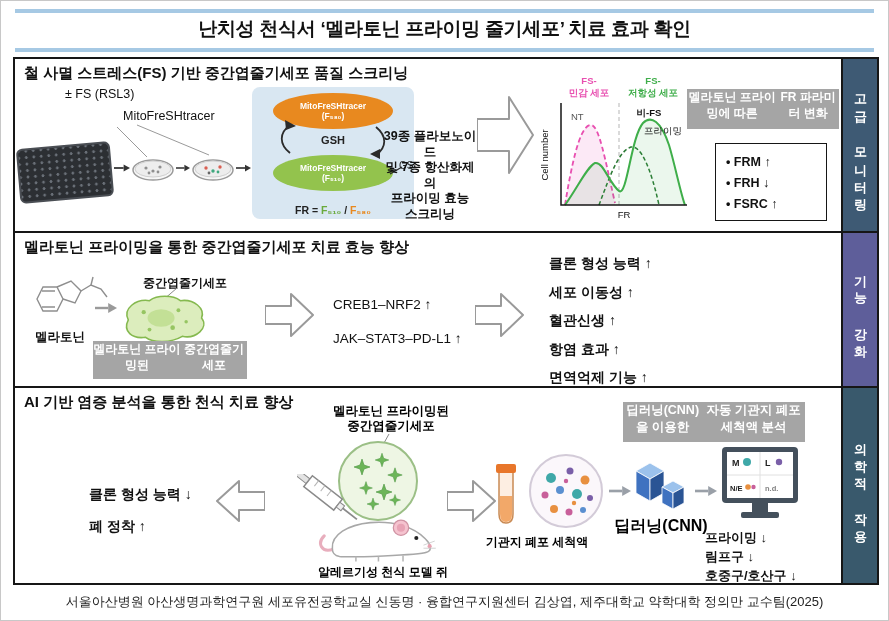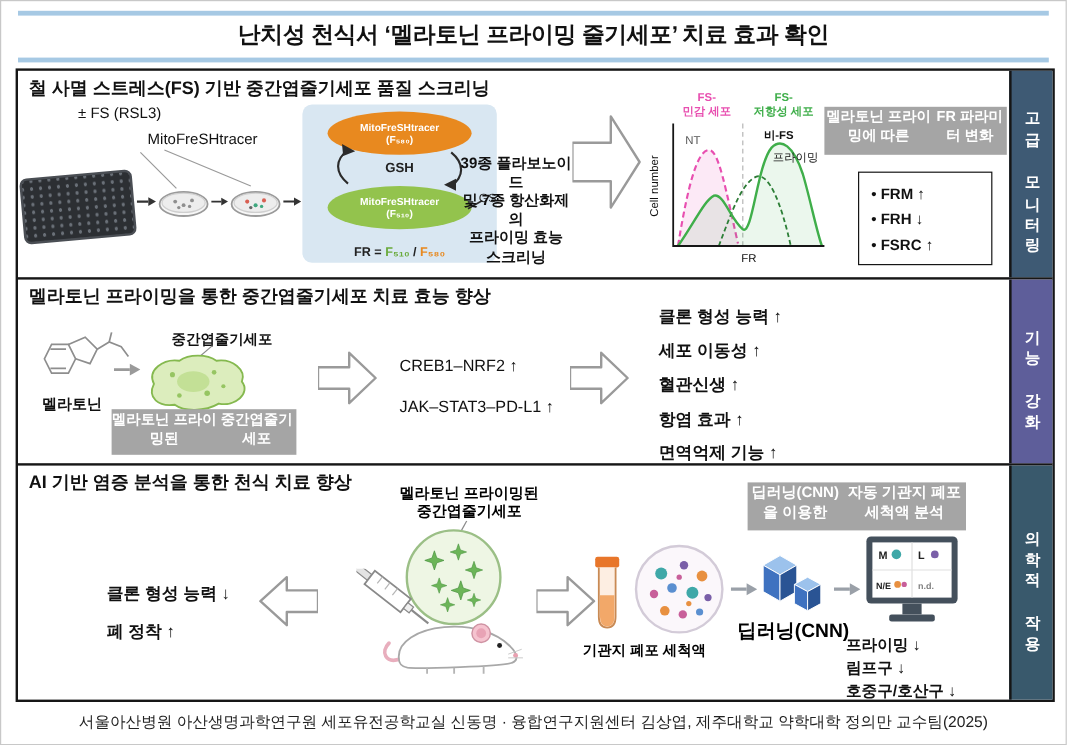--- a/index.html
+++ b/index.html
@@ -288,20 +288,21 @@
         <svg class="abs" style="left:302px; top:126px" width="128" height="50" viewBox="0 0 125 48">
           <path d="M16,34 C4,38 0,28 7,21" stroke="#e8aebd" stroke-width="3" fill="none" stroke-linecap="round"></path>
           <path d="M15,33 C14,20 30,10 52,8 C74,6 95,12 106,24 C111,29 113,35 107,37 C100,40 30,42 22,41 C16,40 15,37 15,33 Z" fill="#ffffff" stroke="#a8a8a8" stroke-width="1.5"></path>
           <circle cx="82" cy="13" r="7.5" fill="#f5c3cf" stroke="#cf93a3" stroke-width="1.2"></circle>
           <circle cx="82" cy="13" r="4" fill="#e8a3b5"></circle>
           <circle cx="97" cy="23" r="2" fill="#222"></circle>
           <circle cx="110" cy="31" r="2" fill="#e8a0b0"></circle>
           <path d="M104,30 L115,26 M104,33 L116,33" stroke="#c9c9c9" stroke-width="0.8"></path>
           <path d="M38,41 L38,46 M60,41 L60,46 M84,40 L84,46" stroke="#b5b5b5" stroke-width="1.5"></path>
         </svg>
+        <div class="abs" style="left:298px; top:176px; width:140px; text-align:center; font-size:12px; font-weight:700">알레르기성 천식 모델 쥐</div>
 
         <svg class="abs" style="left:198px; top:90px" width="52" height="46" viewBox="0 0 52 46">
           <polygon points="52,14 26,14 26,3 4,23 26,43 26,32 52,32" fill="#fff" stroke="#9a9a9a" stroke-width="2" stroke-linejoin="round"></polygon>
         </svg>
 
         <div class="outcome" style="left:74px; top:98px">클론 형성 능력 ↓</div>
         <div class="outcome" style="left:74px; top:130px">폐 정착 ↑</div>
 
         <svg class="abs" style="left:432px; top:90px" width="52" height="46" viewBox="0 0 52 46">
           <polygon points="0,14 26,14 26,3 48,23 26,43 26,32 0,32" fill="#fff" stroke="#9a9a9a" stroke-width="2" stroke-linejoin="round"></polygon>

